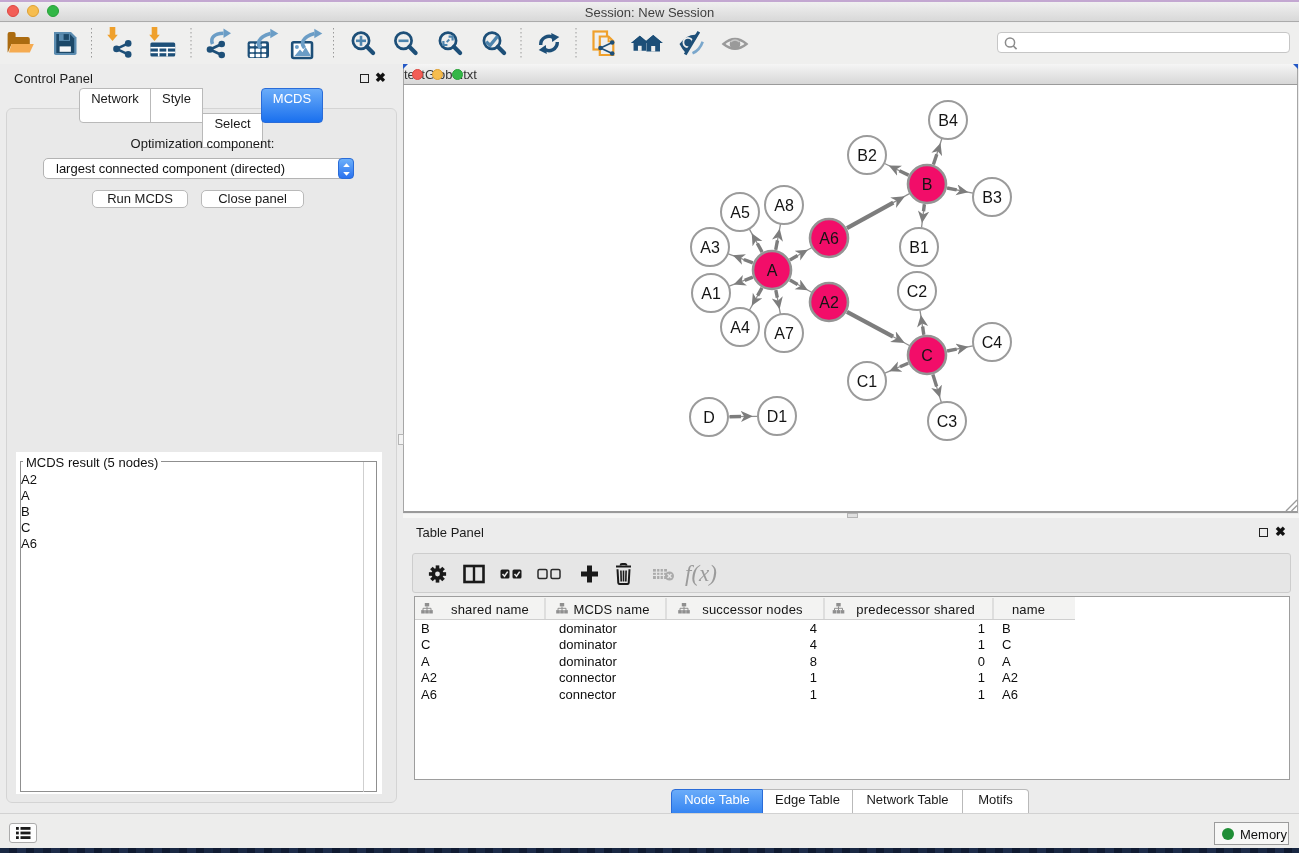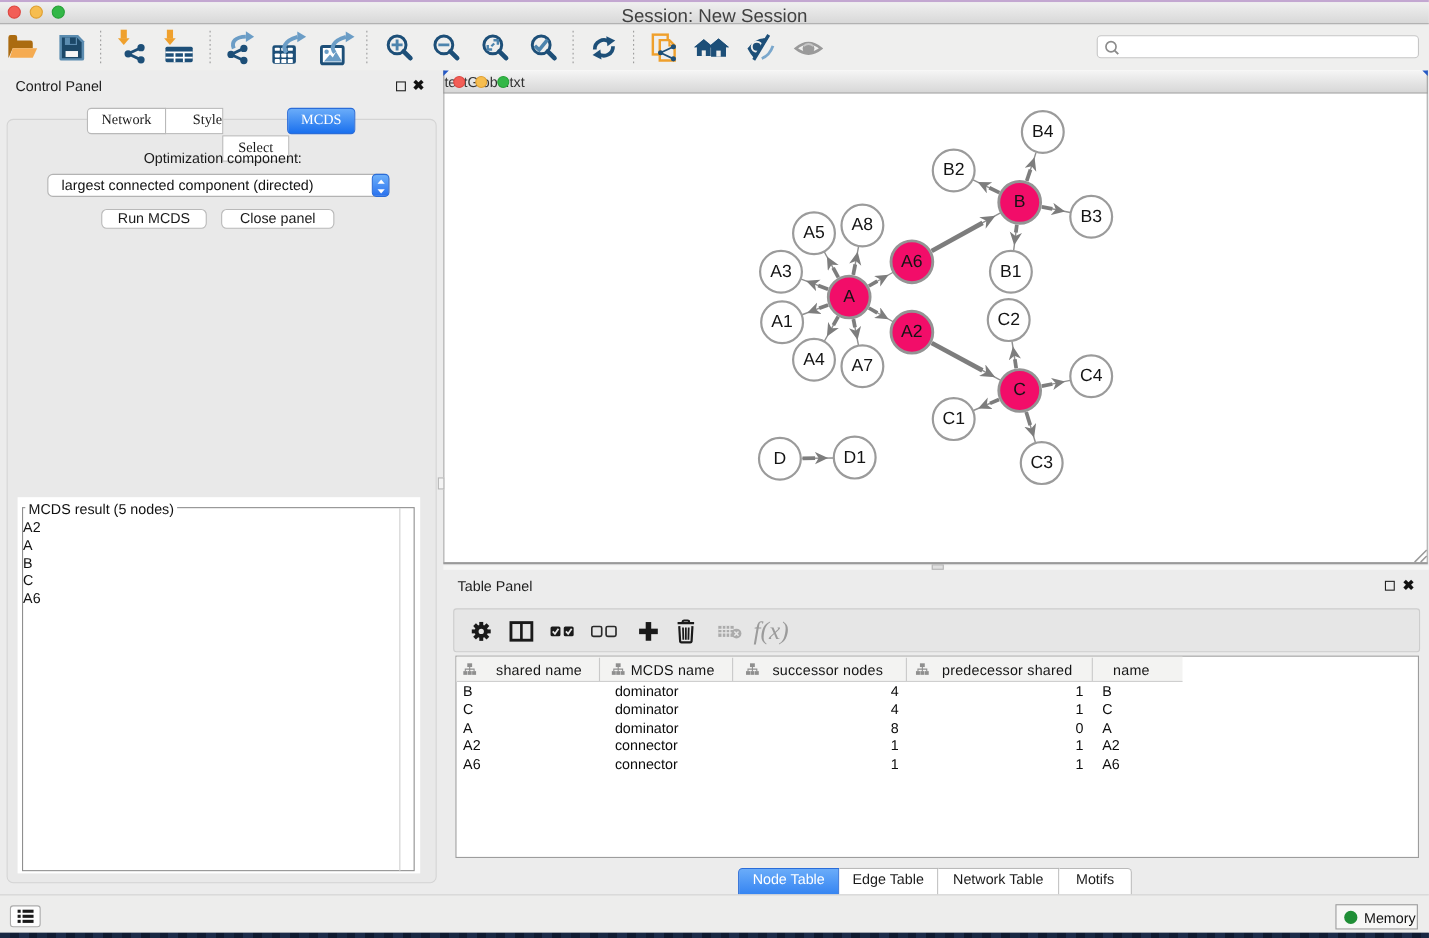--- a/index.html
+++ b/index.html
@@ -4,41 +4,41 @@
 <style>
 * { margin:0; padding:0; box-sizing:border-box; }
 html,body { width:1299px; height:853px; overflow:hidden; }
 body { font-family:"Liberation Sans", sans-serif; background:#ececec; position:relative; will-change:transform; }
 .abs { position:absolute; }
 
 
 #topline { left:0; top:0; width:1299px; height:2px; background:#c3a7d1; }
 #titlebar { left:0; top:2px; width:1299px; height:20px;
   background:linear-gradient(#f0f0f0,#d8d8d8); border-bottom:1px solid #ababab; }
-#titlebar .title { width:100%; text-align:center; font-size:17px; color:#404040; margin-top:3px; }
+#titlebar .title { width:100%; text-align:center; font-size:13px; color:#404040; margin-top:3px; }
 .tl { border-radius:50%; width:12px; height:12px; top:5px; }
 #tl-r { left:7px;  background:#f25e57; border:1px solid #dd4741; }
 #tl-y { left:27px; background:#f6bd4f; border:1px solid #dfa032; }
 #tl-g { left:47px; background:#33b747; border:1px solid #27a138; }
 
 
 #toolbar { left:0; top:23px; width:1299px; height:41px; background:#efefee; }
 #searchbox { left:997px; top:32px; width:293px; height:21px; background:#fff;
   border:1px solid #c6c6c6; border-radius:4px; }
 
 
 #cp-title { left:14px; top:71px; font-size:13px; color:#1c1c1c; }
 #cp-float { left:360px; top:74px; width:9px; height:9px; border:1.5px solid #222; }
 #cp-close { left:375px; top:70px; font-size:13px; color:#111; font-weight:bold; }
 #cp-content { left:6px; top:108px; width:391px; height:695px; background:#e9e9e9;
   border:1px solid #d4d4d4; border-radius:6px; }
-.cptab { top:98px; height:24px; font-size:13px; color:#1a1a1a; background:#fff;
-  border:1px solid #b9b9b9; text-align:center; line-height:19px;font-family:Liberation Serif, serif; }
+.cptab { top:88px; height:35px; font-size:13px; color:#1a1a1a; background:#fff;
+  border:1px solid #b9b9b9; text-align:center; line-height:19px; }
 #tab-network { left:79px;  width:72px; border-radius:4px 0 0 4px; }
-#tab-style   { left:150px; width:53px;text-align:right; }
+#tab-style   { left:150px; width:53px; }
 #tab-select  { left:202px; width:61px;margin-top:25px; }
 #tab-mcds    { left:261px; width:62px; background:linear-gradient(#6aacf9,#1a70ee);
   color:#fff; border:1px solid #2a6cd8; border-radius:4px; }
 #opt-label { left:7px; top:136px; width:391px; text-align:center; font-size:13px; color:#1a1a1a; }
 #dropdown { left:43px; top:158px; width:311px; height:21px; background:#fff;
   border:1px solid #b3b3b3; border-radius:5px; font-size:13px; color:#111; line-height:19px;
   padding-left:12px; }
 #dd-spin { left:338px; top:158px; width:16px; height:21px; border-radius:4px;
   background:linear-gradient(#6db0fa,#2a72ef); border:1px solid #2a6cd8; }
 .btn { top:190px; height:18px; background:#fff; border:1px solid #b9b9b9; border-radius:5px;

